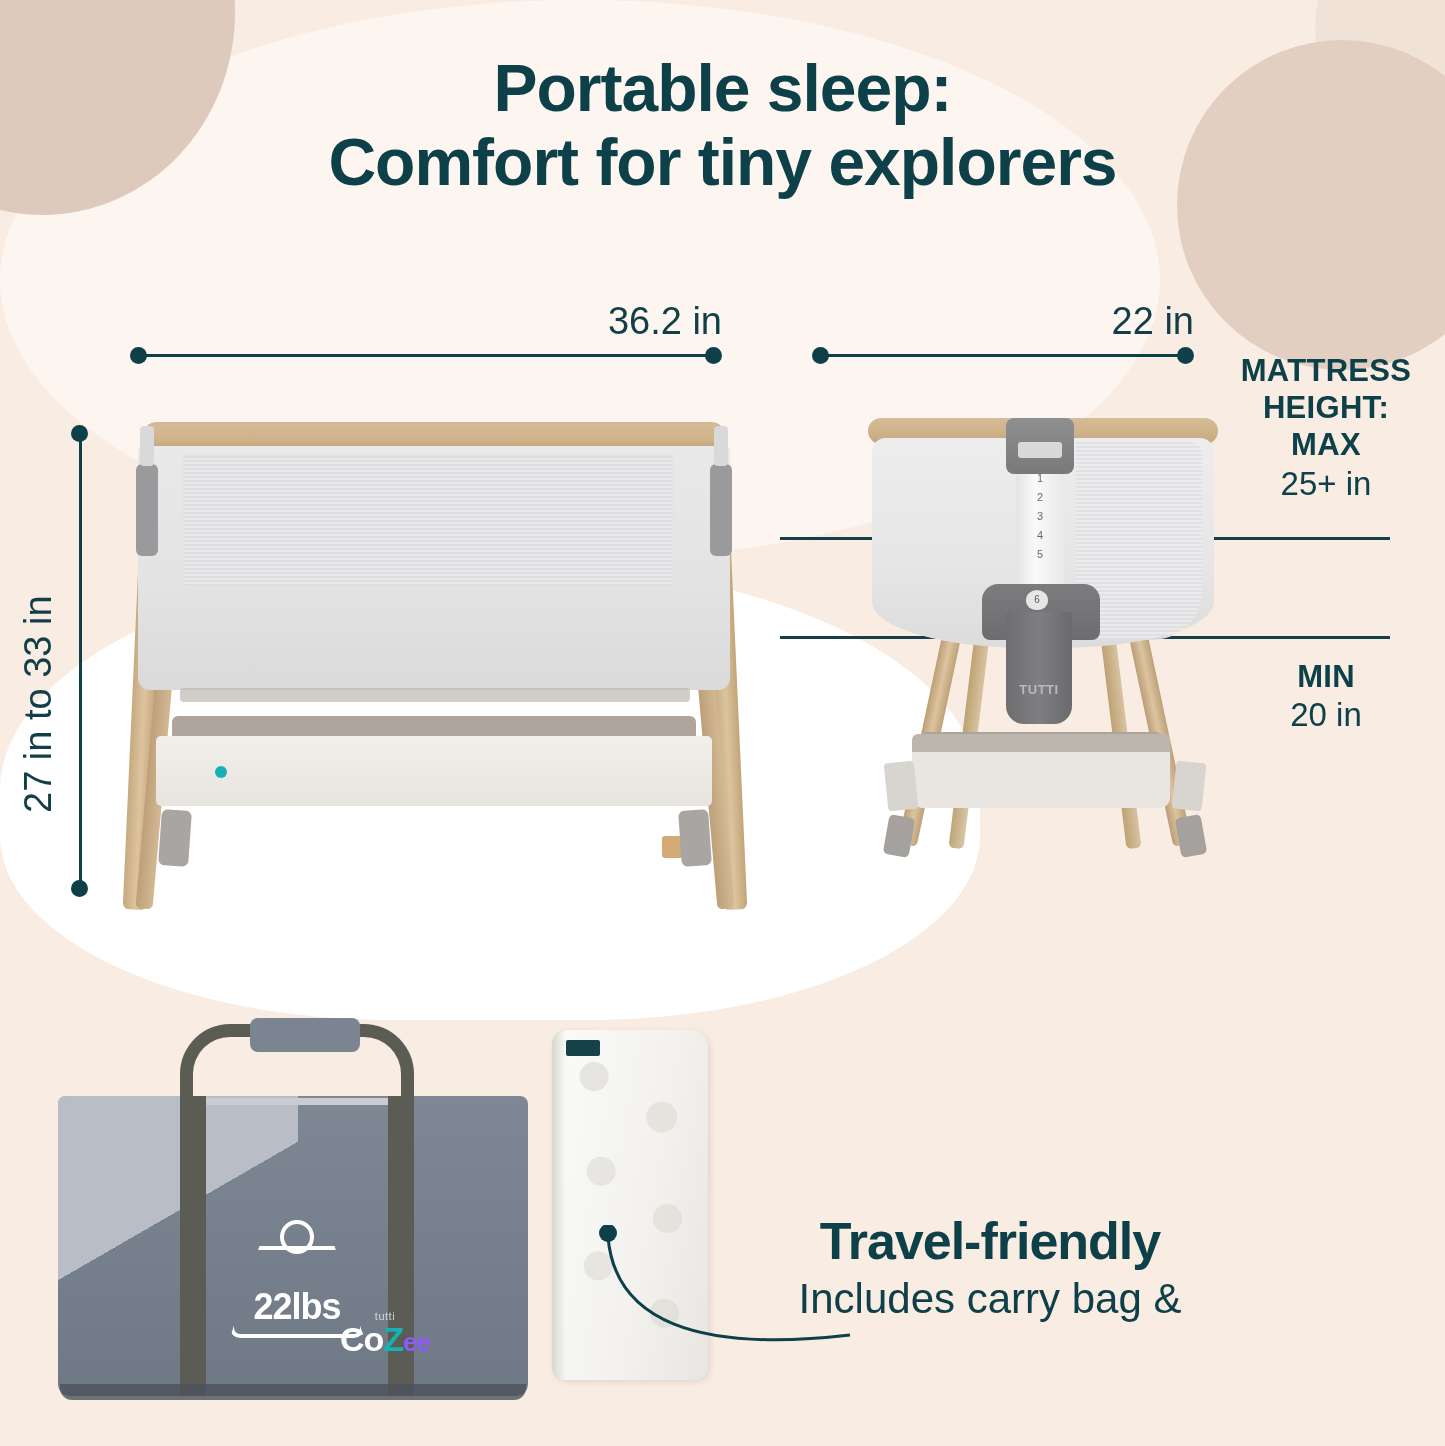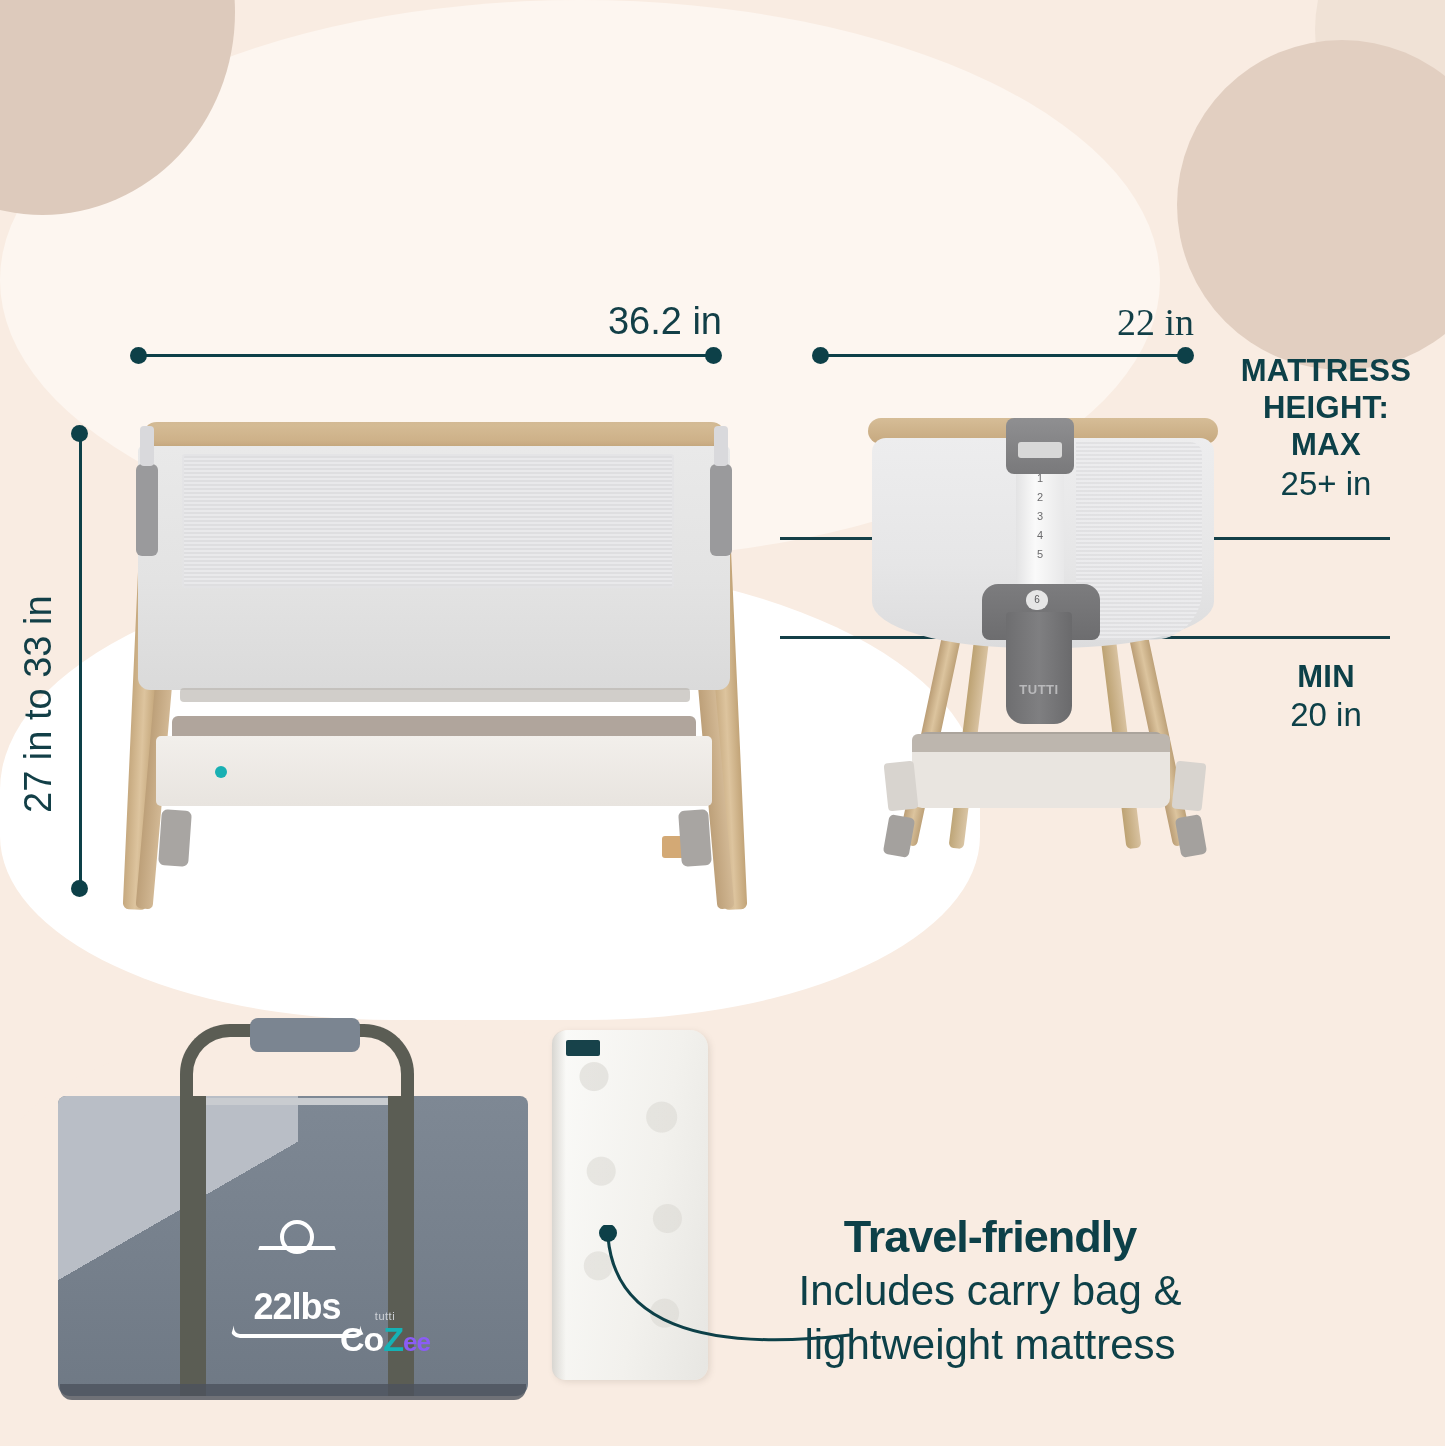--- a/index.html
+++ b/index.html
@@ -306,44 +306,48 @@
     position:absolute; left:0; top:0; width:14px; height:350px;
     background:linear-gradient(90deg,#d8d6d1,rgba(216,214,209,0));
     border-radius:16px 0 0 14px;
   }
 
   
   .leader { position:absolute; left:560px; top:1225px; width:300px; height:160px; }
 
   
   .travel { position:absolute; left:630px; top:1212px; width:720px; text-align:center; color:#0d4048; }
-  .travel .t1 { font-size:45px; font-weight:700; letter-spacing:-1px; line-height:1.12; }
+  .travel .t1 { font-size:52px; font-weight:700; letter-spacing:-1px; line-height:1.12; }
   .travel .t2 { font-size:42px; font-weight:300; line-height:1.18; margin-top:4px; }
 </style>
 </head>
 <body>
 
 <div id="stage">
 
   <div class="blob blob-tl"></div>
   <div class="blob blob-tr2"></div>
   <div class="blob blob-tr"></div>
   <div class="blob-white-lower"></div>
   <div class="blob-white-right"></div>
   <div class="blob-cream-bl"></div>
 
+  <div class="headline">
+    <span>Portable sleep:</span>
+    <span class="l2">Comfort for tiny explorers</span>
+  </div>
 
   <div class="dim-label" style="left:130px; top:300px; width:592px;">36.2 in</div>
   <div class="dim-h" style="left:130px; top:345px; width:592px;">
     <div class="bar"></div>
     <div class="dot s"></div>
     <div class="dot e"></div>
   </div>
 
-  <div class="dim-label" style="left:812px; top:300px; width:382px;font-family:Liberation Serif, serif;">22 in</div>
+  <div class="dim-label" style="left:812px; top:300px; width:382px;">22 in</div>
   <div class="dim-h" style="left:812px; top:345px; width:382px;">
     <div class="bar"></div>
     <div class="dot s"></div>
     <div class="dot e"></div>
   </div>
 
   <div class="dim-v" style="left:70px; top:425px; height:472px;">
     <div class="bar"></div>
     <div class="dot s"></div>
     <div class="dot e"></div>
@@ -445,16 +449,15 @@
   </div>
 
   <svg class="leader" viewBox="0 0 300 160">
     <circle cx="48" cy="8" r="9" fill="#0d4048"></circle>
     <path d="M48 12 C 55 95, 135 128, 290 110" fill="none" stroke="#0d4048" stroke-width="3"></path>
   </svg>
 
   <div class="travel">
     <div class="t1">Travel-friendly</div>
     <div class="t2">Includes carry bag &amp;</div>
-    <div class="t2">lightweight mattress</div>
   </div>
 
 </div>
 
 </body></html>

